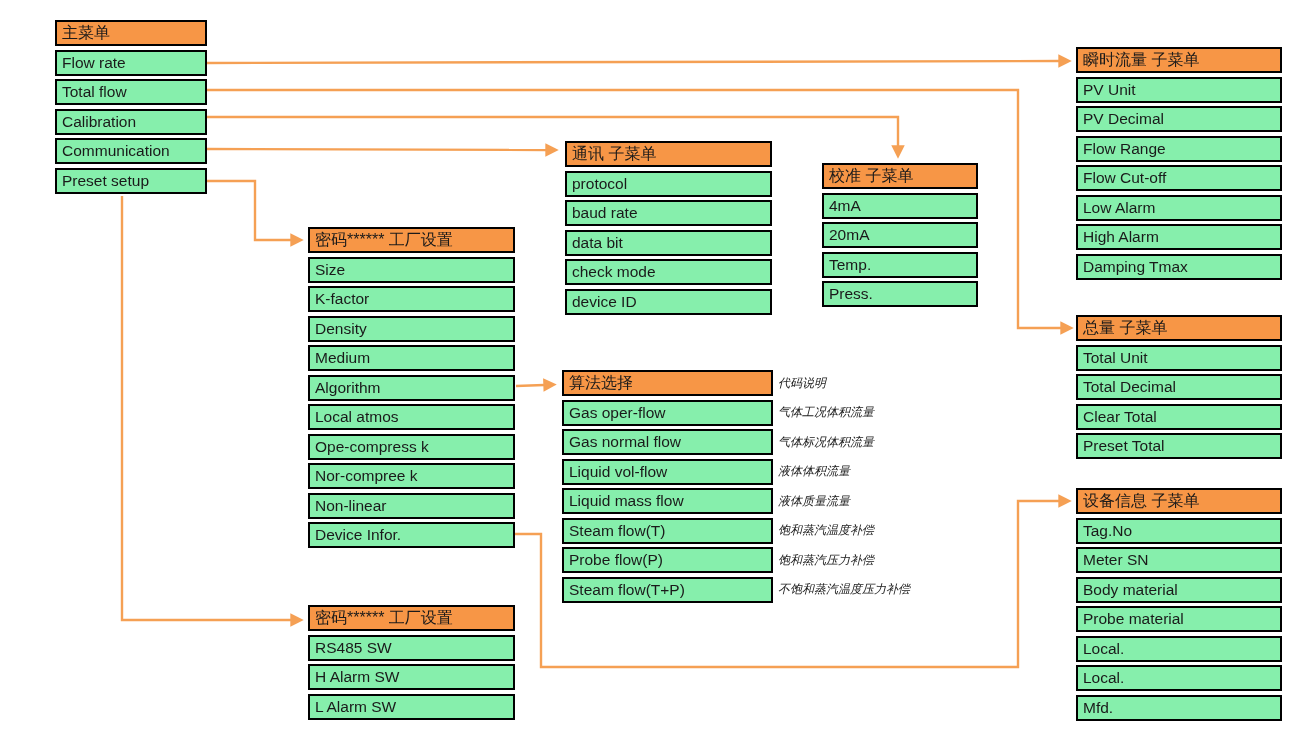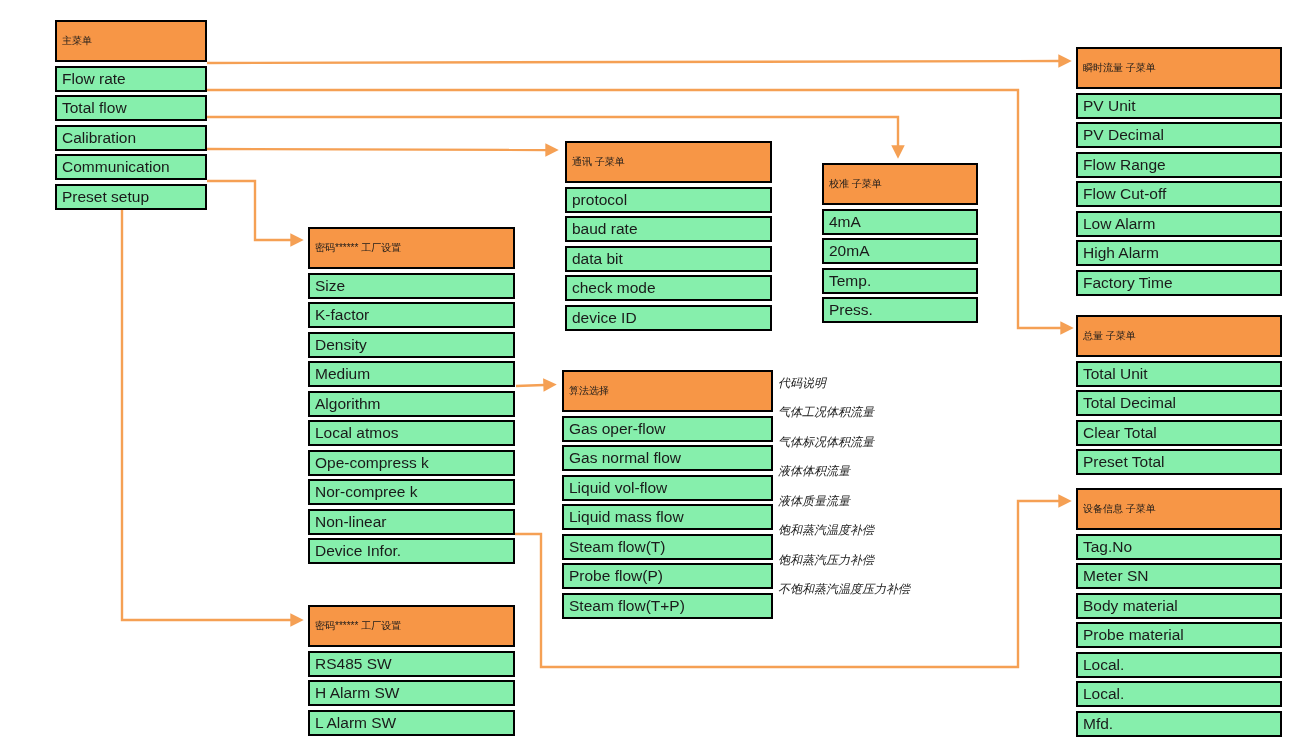--- a/index.html
+++ b/index.html
@@ -28,27 +28,27 @@
   .arrow {
     fill: none;
     stroke: var(--arrow-orange);
     stroke-width: 2.4;
   }
   #ah path { fill: var(--arrow-orange); }
   .menu-box {
     position: absolute;
   }
   .box-header {
-    height: 42px;
+    height: 26px;
     border: 2px solid var(--border-black);
     background: var(--header-orange);
     display: flex;
     align-items: center;
     padding: 0 5px;
-    font-size: 10px;
+    font-size: 16px;
     white-space: nowrap;
     overflow: hidden;
   }
   .box-row {
     height: 26px;
     margin-top: 3.5px;
     border: 2px solid var(--border-black);
     background: #86efac;
     display: flex;
     align-items: center;
@@ -134,21 +134,21 @@
 
   <div class="menu-box" id="box-instant">
     <div class="box-header">瞬时流量 子菜单</div>
     <div>
         <div class="box-row">PV Unit</div>
         <div class="box-row">PV Decimal</div>
         <div class="box-row">Flow Range</div>
         <div class="box-row">Flow Cut-off</div>
         <div class="box-row">Low Alarm</div>
         <div class="box-row">High Alarm</div>
-        <div class="box-row">Factory Time</div>
+        <div class="box-row">Damping Tmax</div>
       </div>
   </div>
 
   <div class="menu-box" id="box-total">
     <div class="box-header">总量 子菜单</div>
     <div>
         <div class="box-row">Total Unit</div>
         <div class="box-row">Total Decimal</div>
         <div class="box-row">Clear Total</div>
         <div class="box-row">Preset Total</div>

